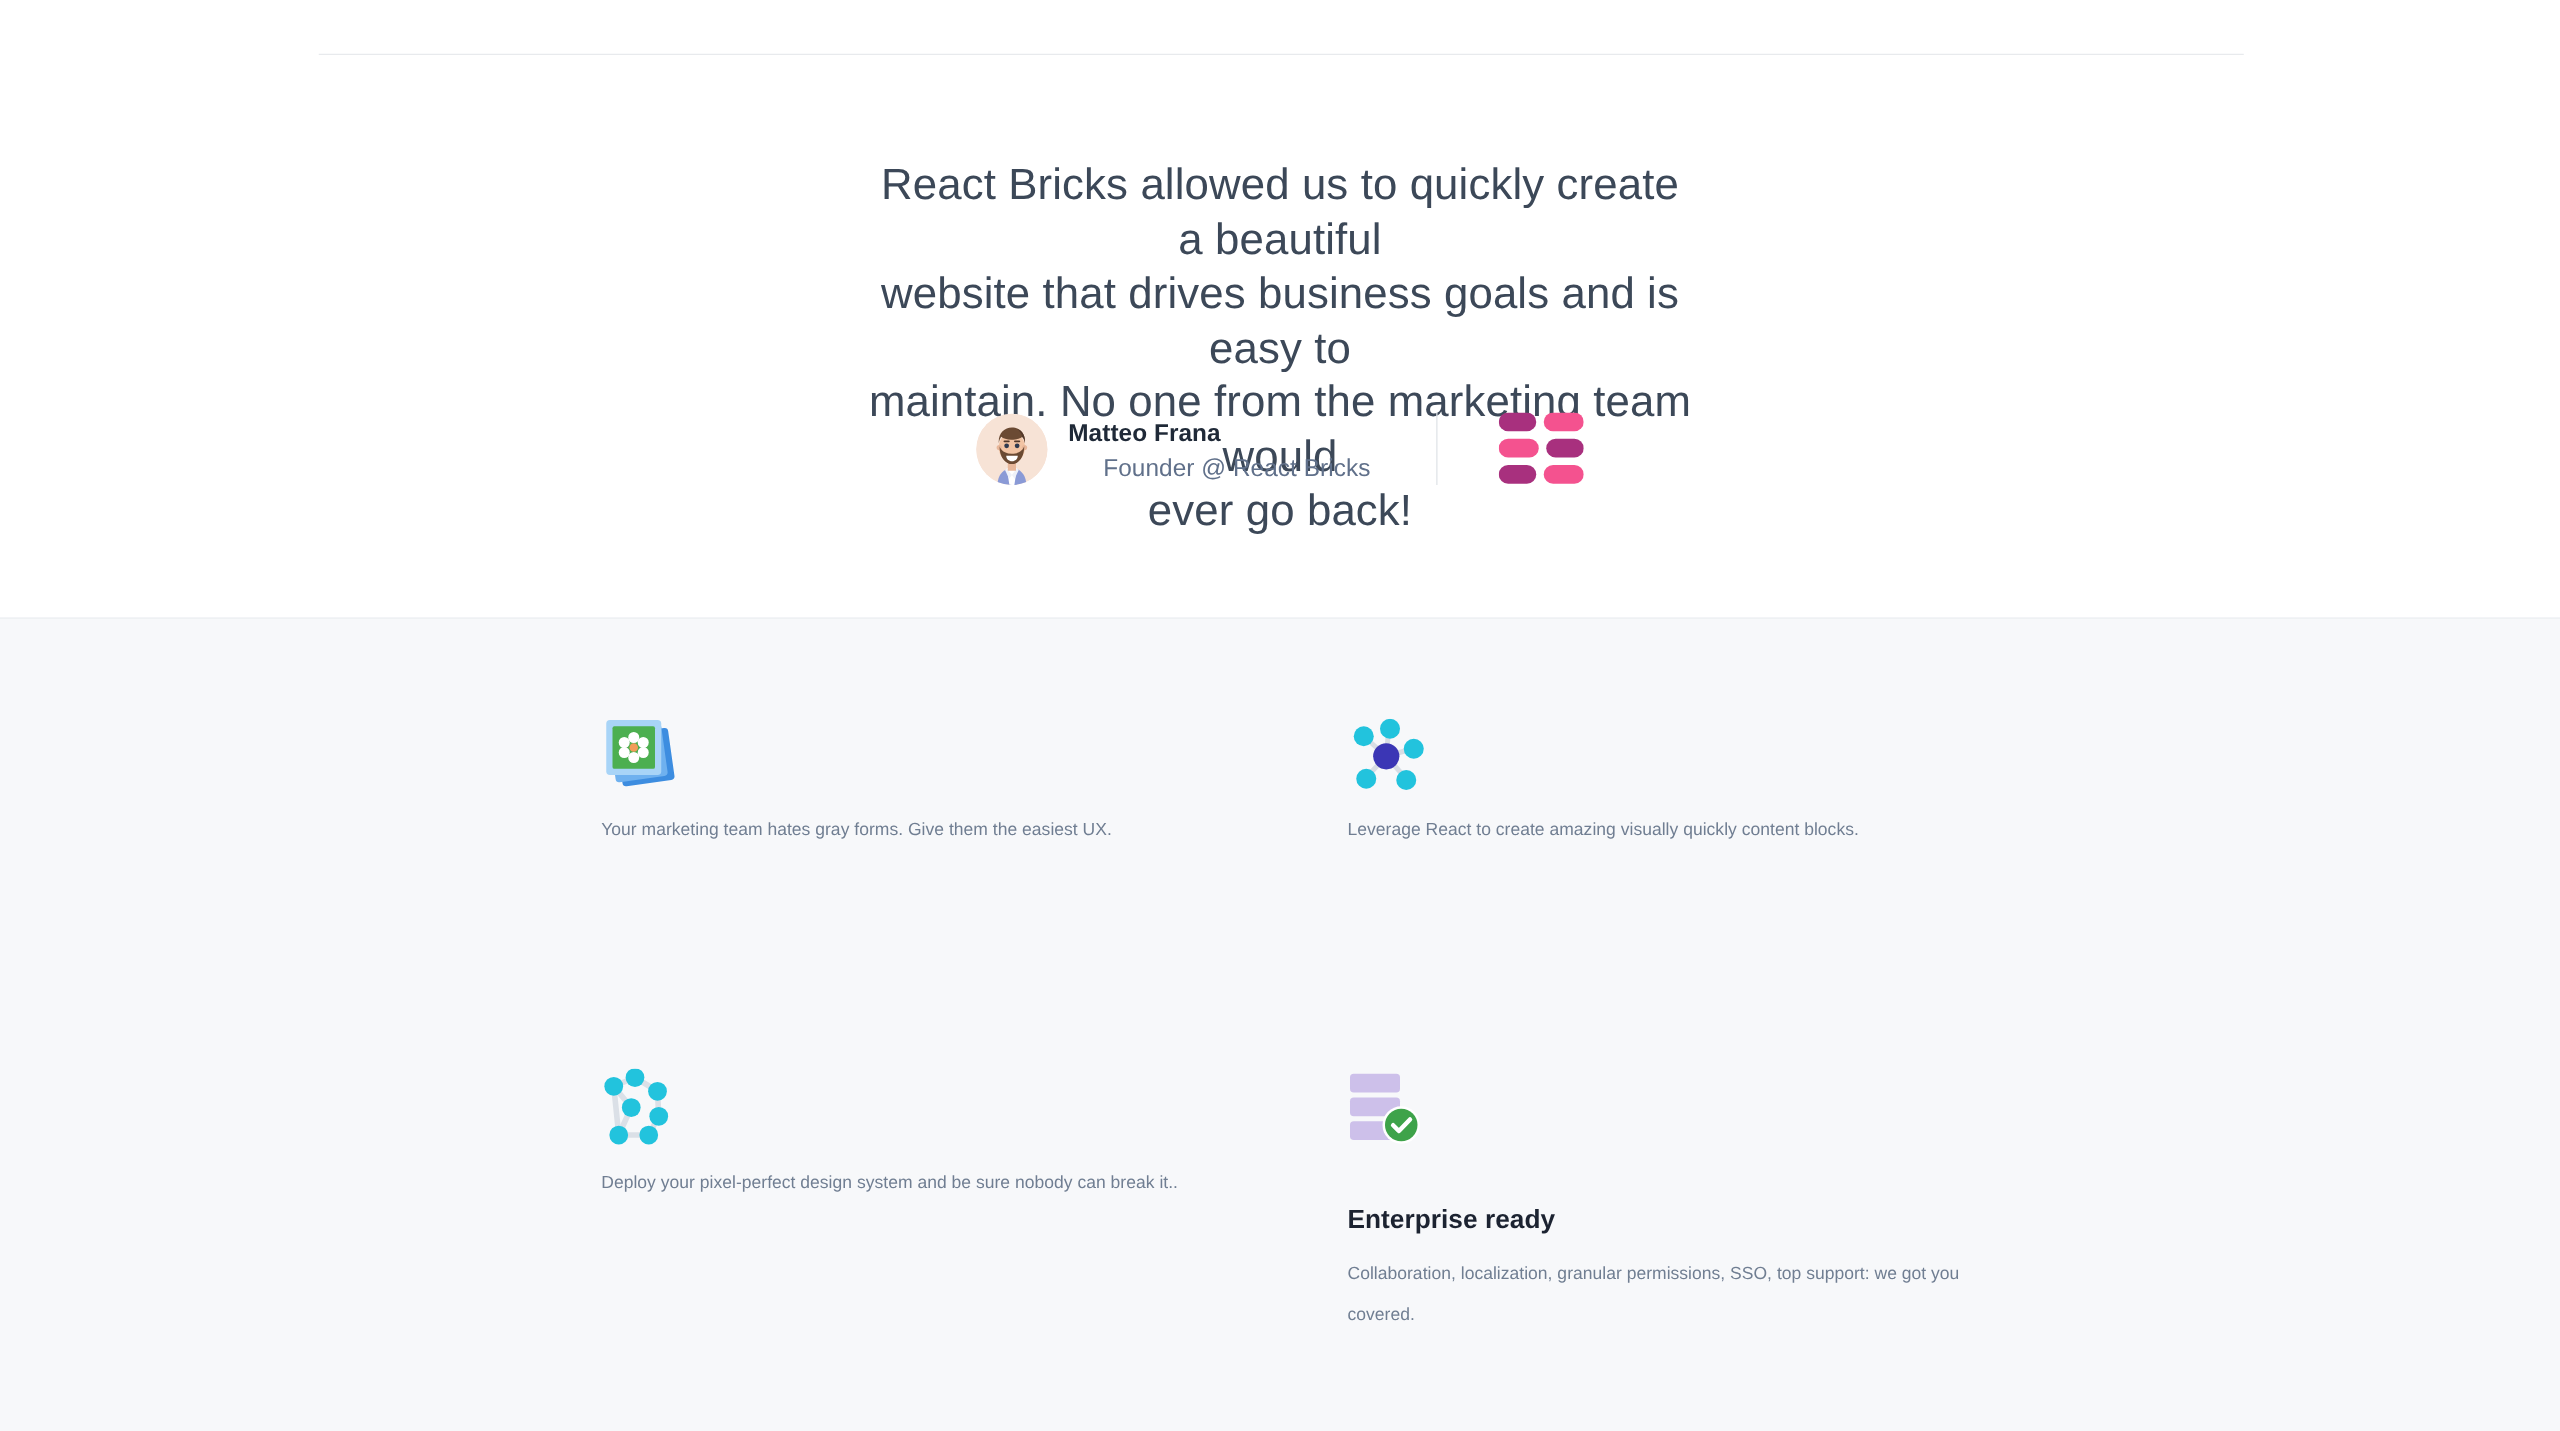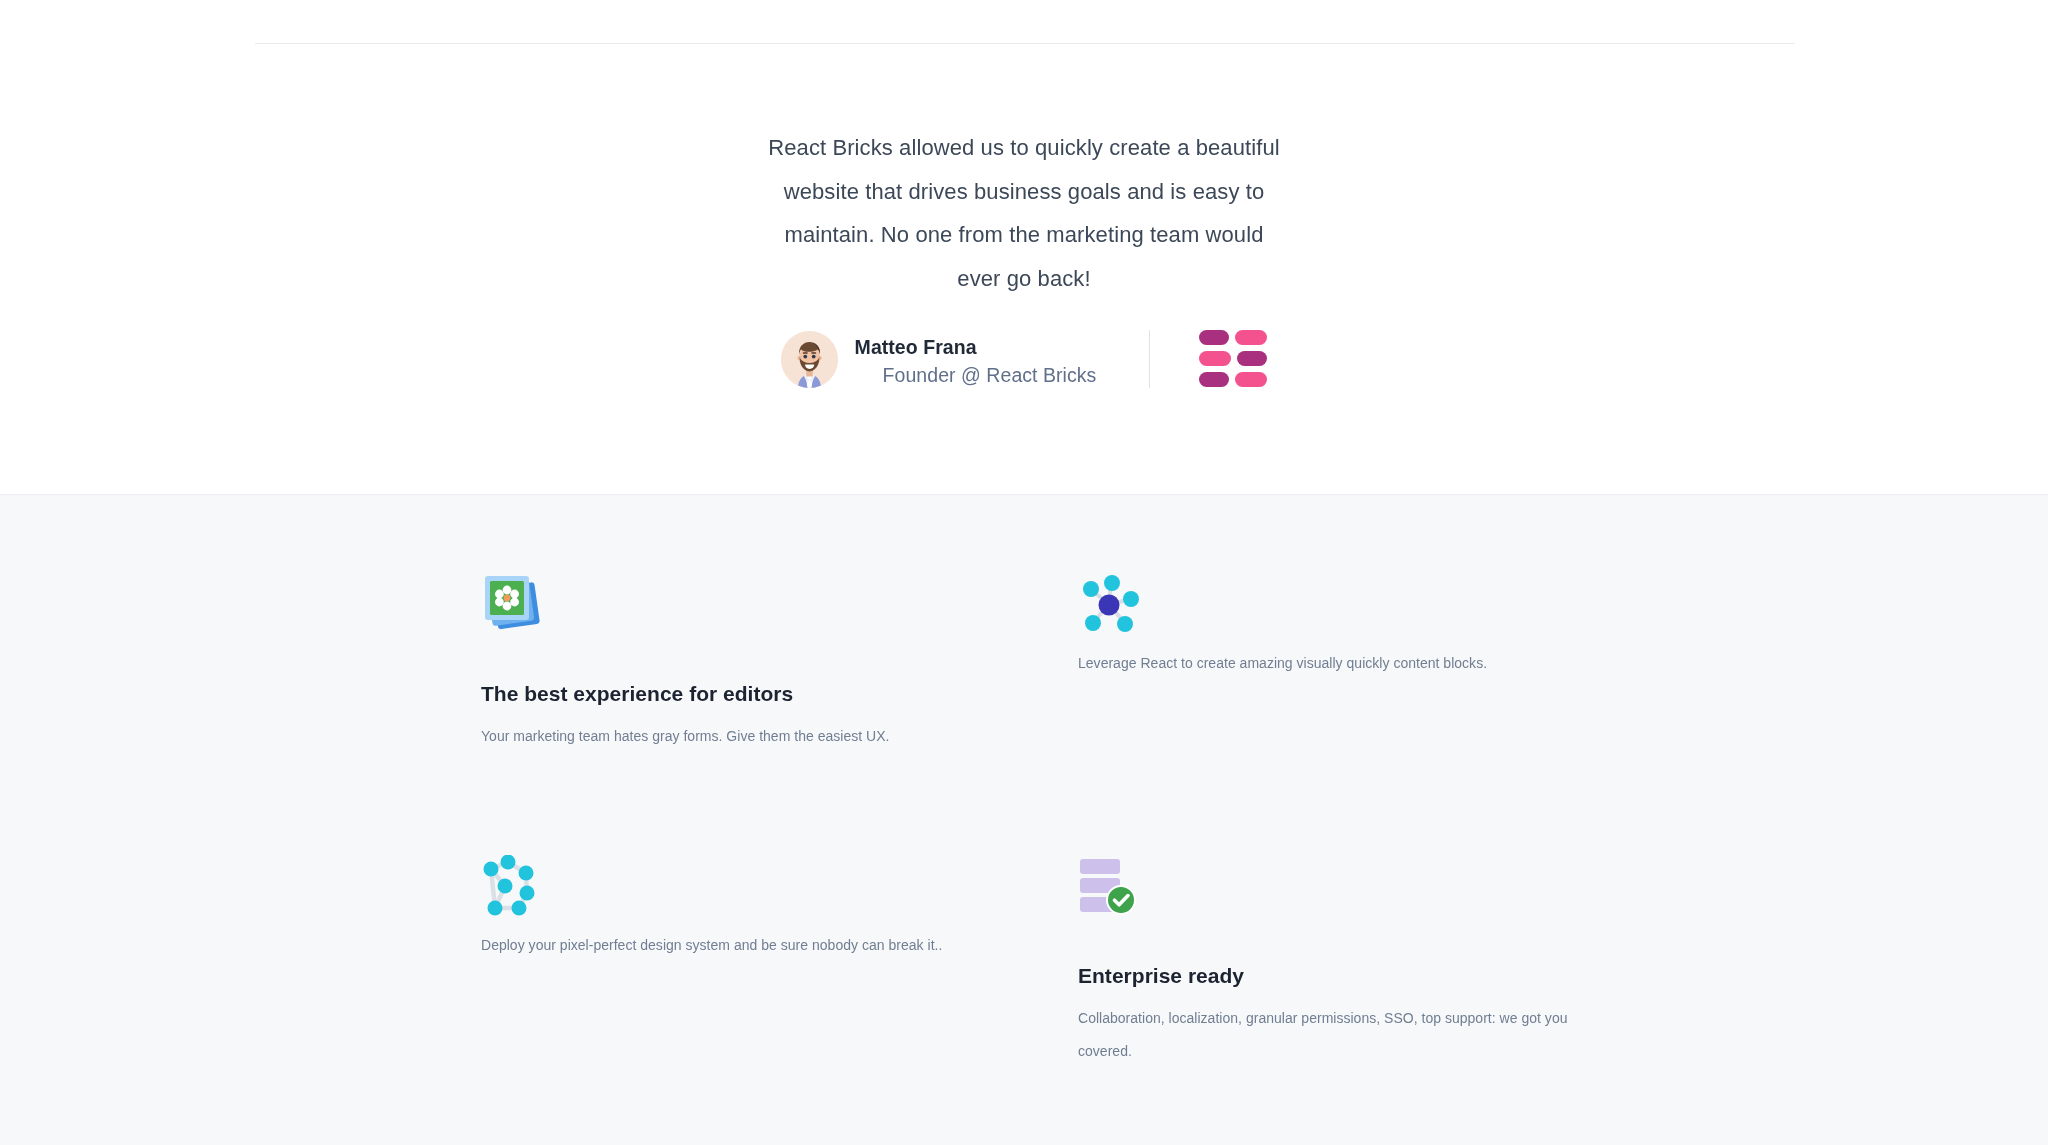--- a/index.html
+++ b/index.html
@@ -38,21 +38,21 @@
 
   .quote-wrap {
     position: absolute;
     top: 126px;
     left: 0;
     width: 2048px;
     text-align: center;
   }
 
   .quote-text {
-    font-size: 22px;
+    font-size: 35px;
     line-height: 43.5px;
     color: #3c4858;
     font-weight: 400;
     letter-spacing: 0.1px;
     max-width: 660px;
     margin: 0 auto;
   }
 
   .attribution {
     position: absolute;
@@ -247,21 +247,20 @@
               <circle cx="0" cy="-8" r="4.4"></circle>
               <circle cx="7.6" cy="-4" r="4.4"></circle>
               <circle cx="7.6" cy="4" r="4.4"></circle>
               <circle cx="0" cy="8" r="4.4"></circle>
               <circle cx="-7.6" cy="4" r="4.4"></circle>
               <circle cx="-7.6" cy="-4" r="4.4"></circle>
             </g>
             <circle cx="26" cy="25" r="3.4" fill="#f29c5a"></circle>
           </svg>
         </div>
-        <div class="feature-title">The best experience for editors</div>
         <div class="feature-desc">Your marketing team hates gray forms. Give them the easiest UX.</div>
       </div>
 
       <div class="feature">
         <div class="feature-icon">
           <svg width="62" height="60" viewBox="0 0 62 60" xmlns="http://www.w3.org/2000/svg">
             <g stroke="#d8dde4" stroke-width="4" stroke-linecap="round">
               <line x1="31" y1="30" x2="13" y2="14"></line>
               <line x1="31" y1="30" x2="33" y2="8"></line>
               <line x1="31" y1="30" x2="52" y2="24"></line>

